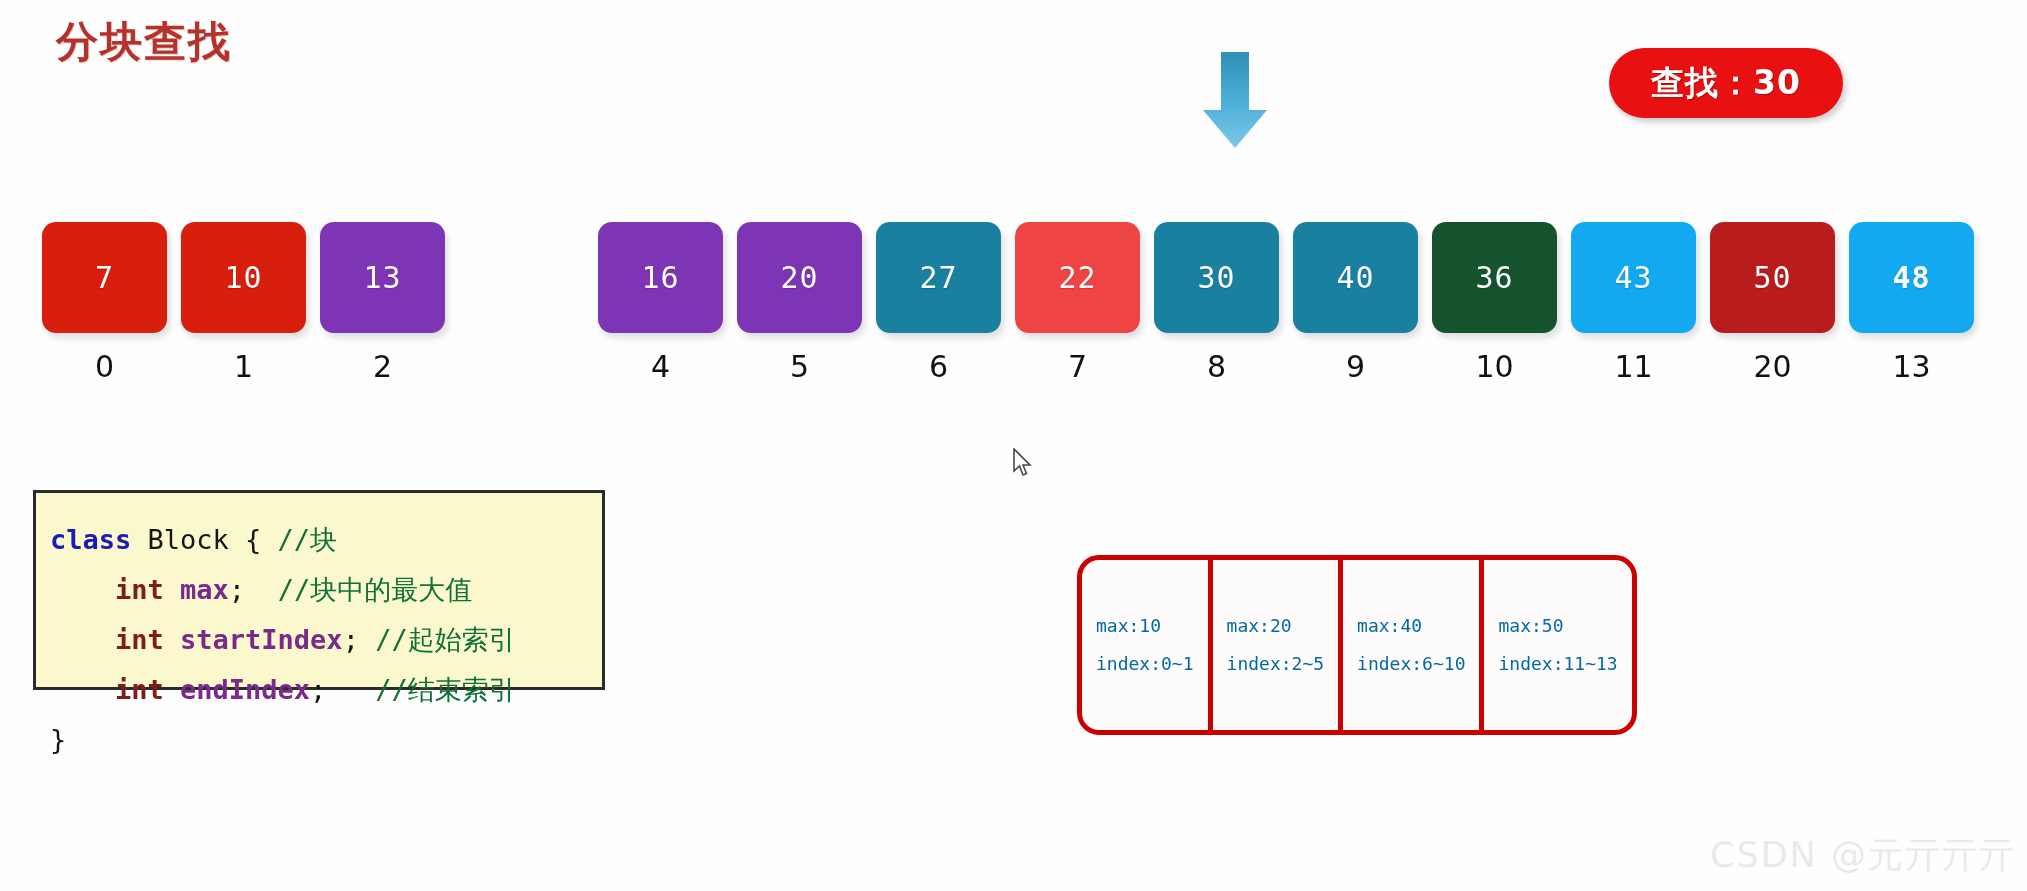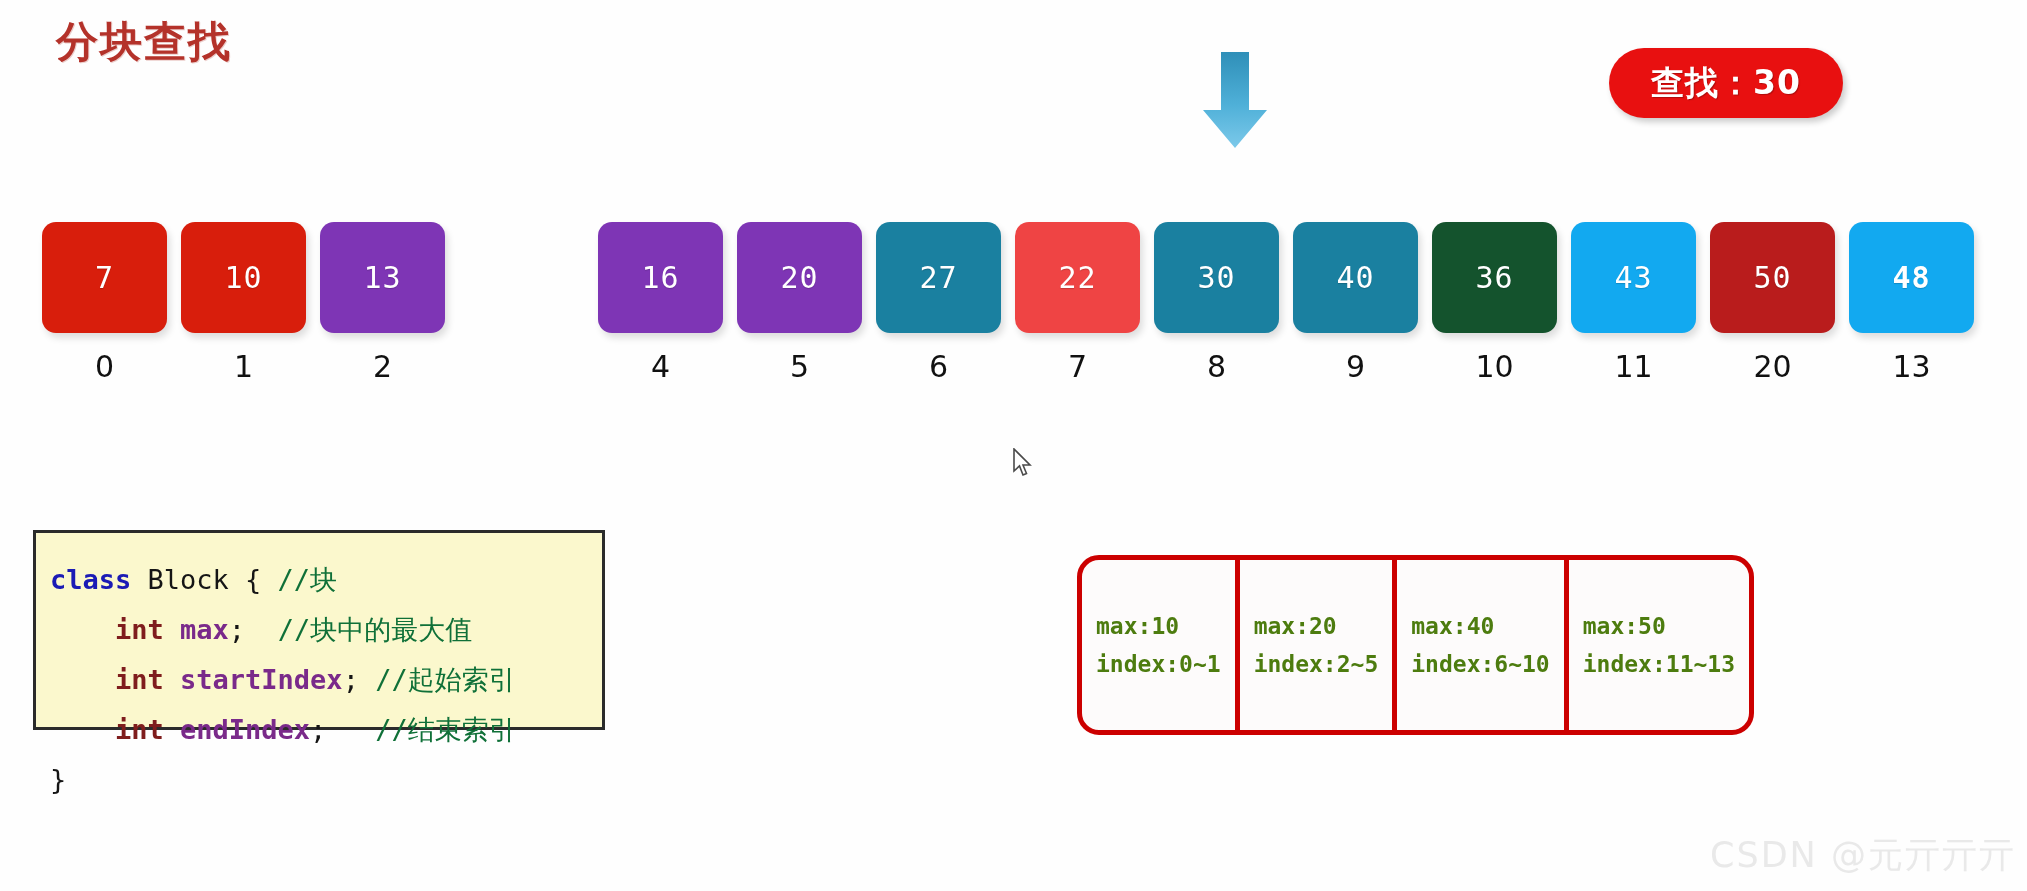--- a/index.html
+++ b/index.html
@@ -102,21 +102,20 @@
   
   #code-block {
     position: absolute;
     left: 33px;
     top: 490px;
     width: 566px;
     height: 150px;
     background: #fbf8cd;
     border: 3px solid #2b2b2b;
     padding: 22px 0 22px 0;
-    margin-top: 40px;
   }
   .code-line {
     font-family: "DejaVu Sans Mono", "Liberation Mono", monospace;
     font-size: 27px;
     line-height: 50px;
     white-space: pre;
     padding-left: 14px;
   }
   .kw      { color: #1b1bb5; font-weight: bold; }
   .type    { color: #7f1d1d; font-weight: bold; }
@@ -141,25 +140,24 @@
     display: flex;
     flex-direction: column;
     justify-content: center;
     padding: 0 14px;
     border-right: 5px solid #cc0000;
     box-sizing: border-box;
   }
   .block-cell:last-child { border-right: none; }
   .block-cell .bc-line {
     font-family: "DejaVu Sans Mono", "Liberation Mono", monospace;
-    font-size: 23px;
+    font-size: 18px;
     line-height: 38px;
-    color: #4d7c0f;
+    color: #0369a1;
     white-space: pre;
-    font-weight: bold;
   }
 
   
   #mouse-cursor {
     position: absolute;
     left: 1013px;
     top: 448px;
     width: 22px;
     height: 32px;
   }

